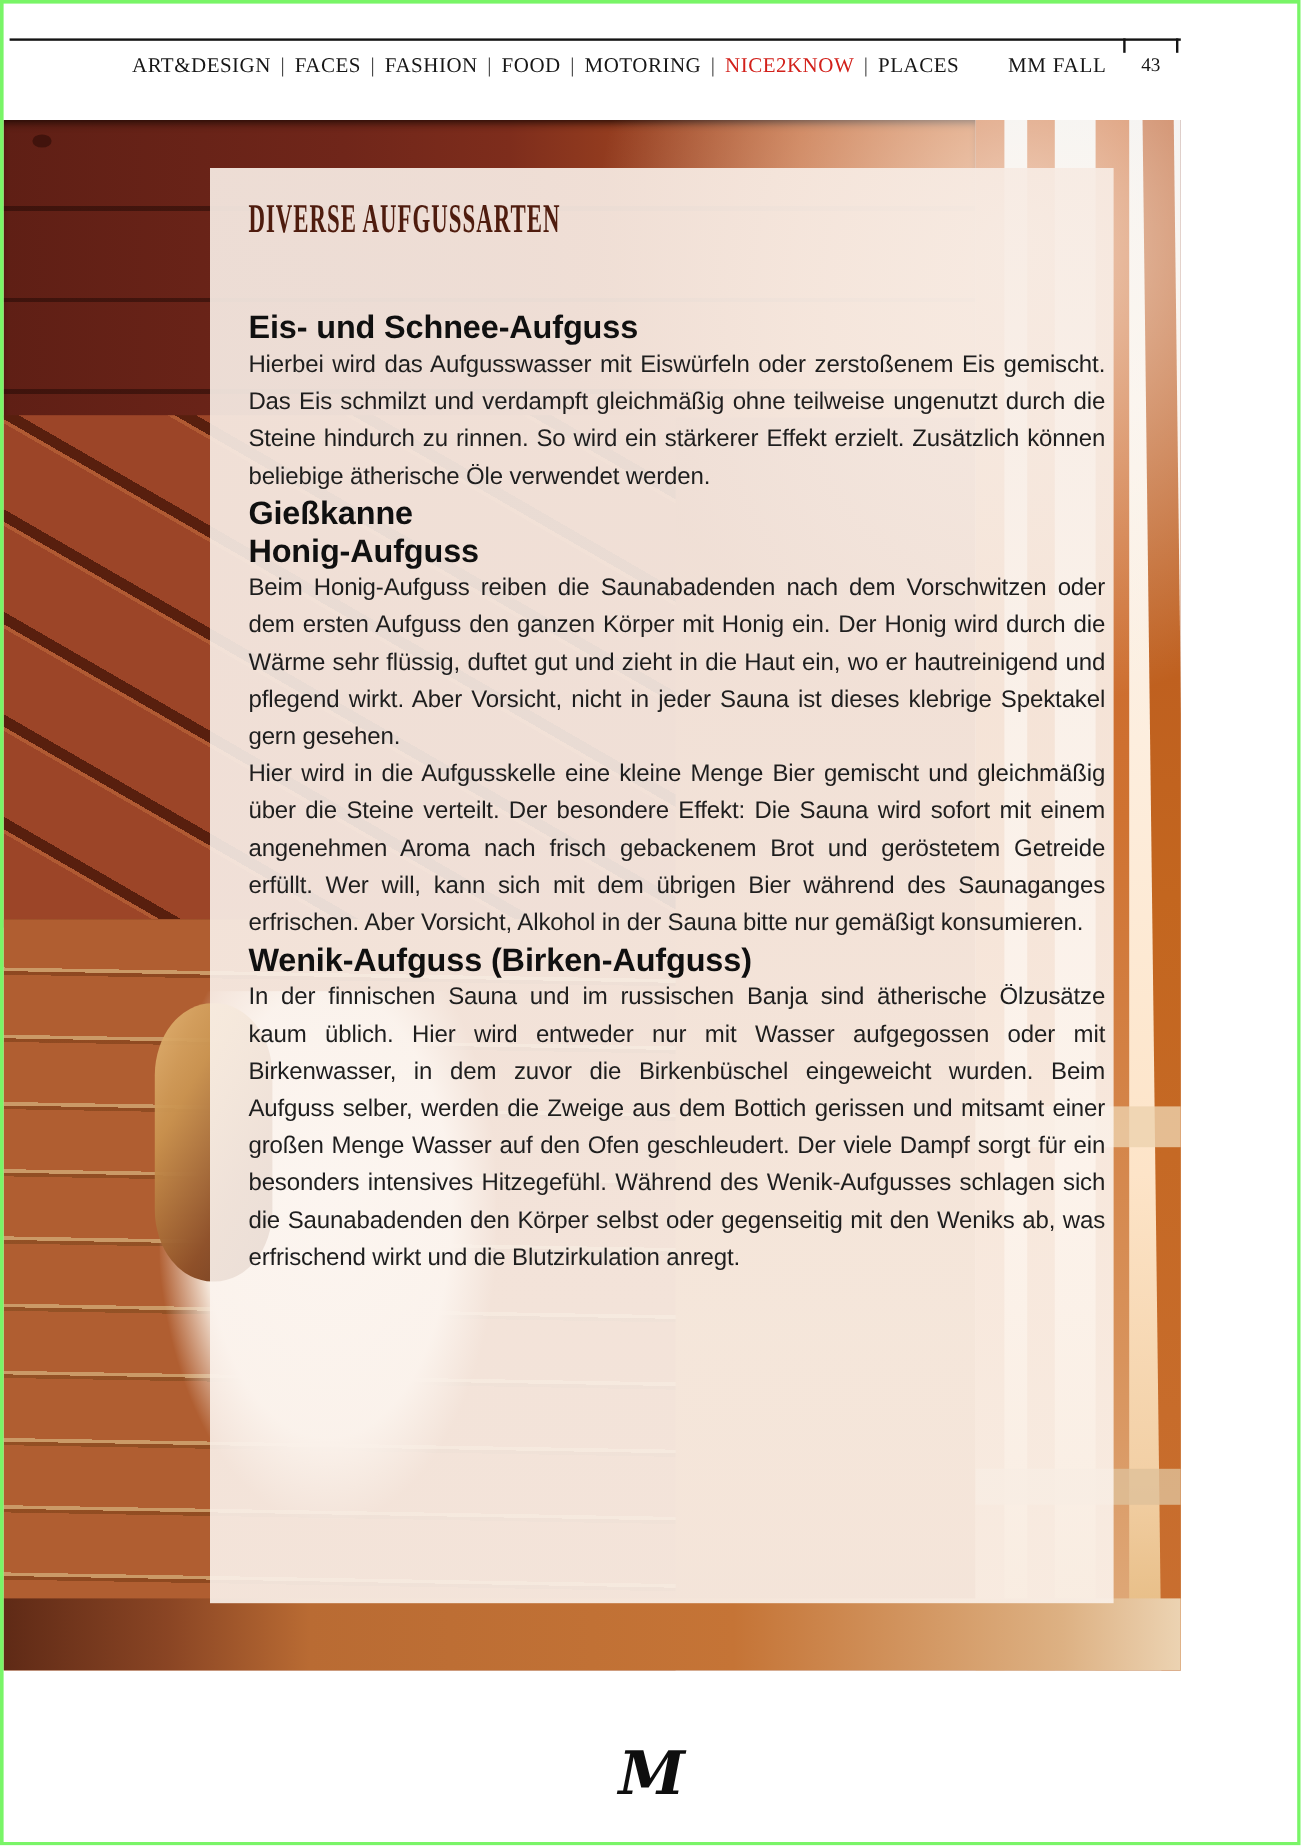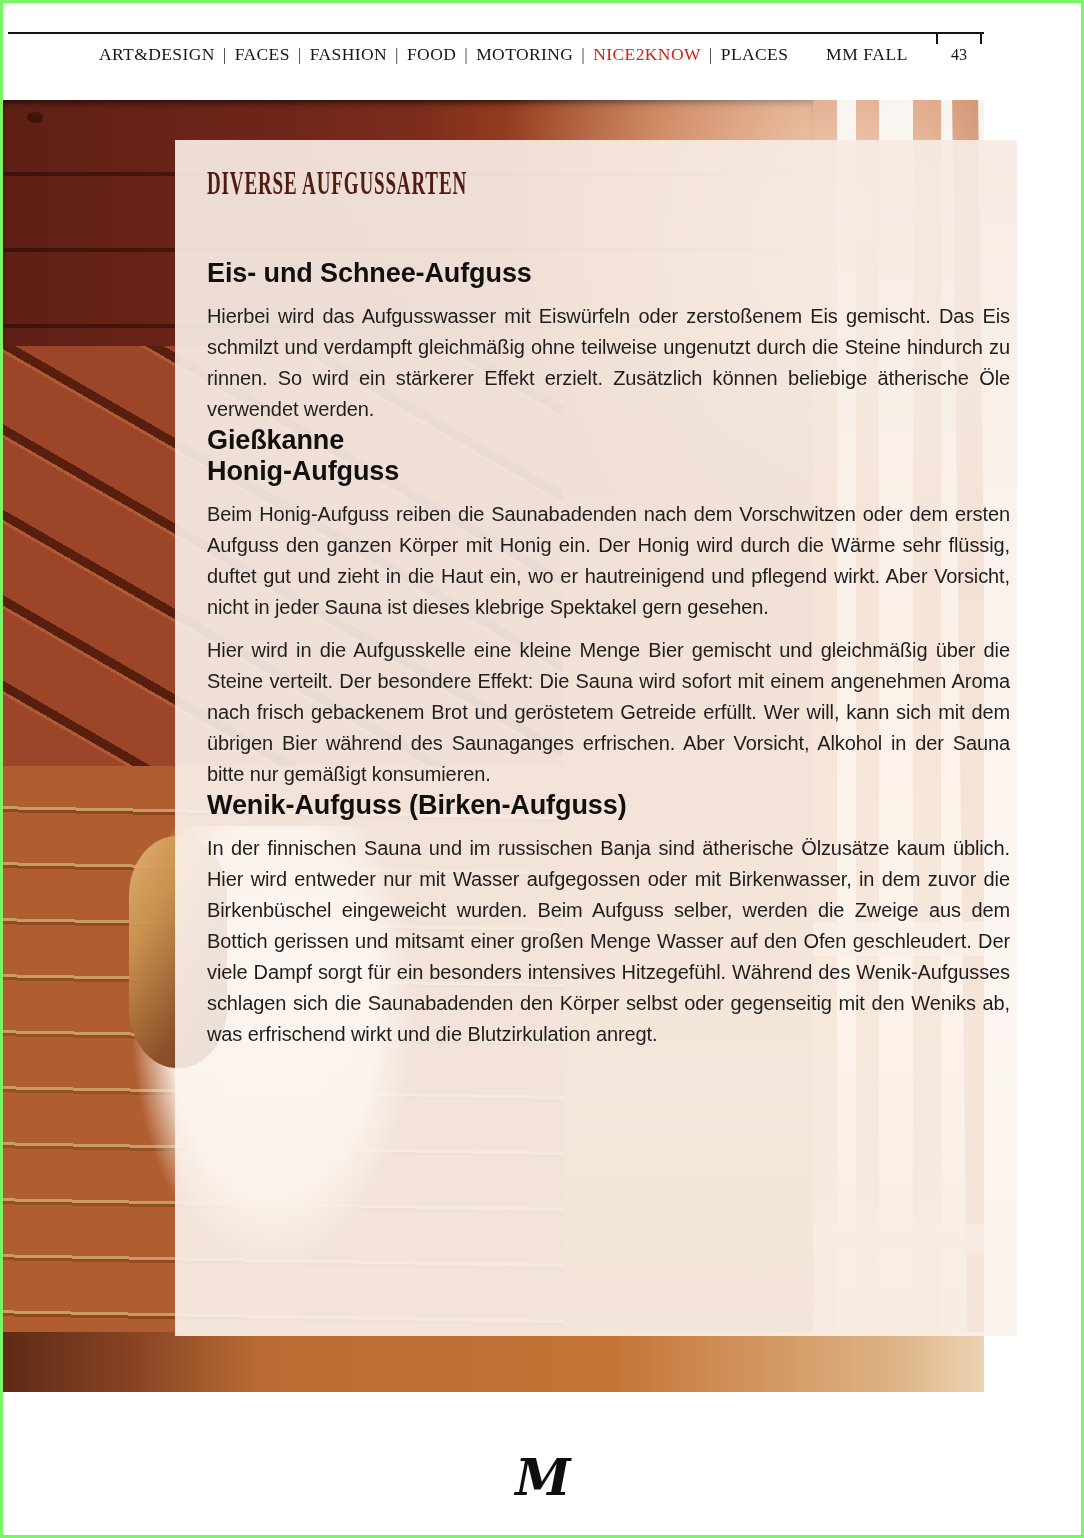--- a/index.html
+++ b/index.html
@@ -4,26 +4,26 @@
 <style>
   html,body{margin:0;padding:0;background:#fff;}
   #page{position:relative;width:1084px;height:1538px;background:#ffffff;overflow:hidden;
         font-family:"Liberation Sans",sans-serif;}
   
   .green-frame{position:absolute;inset:0;border:3px solid #79f567;z-index:40;pointer-events:none;}
   
   .header-rule{position:absolute;left:8px;top:32px;width:976px;height:2px;background:#141414;z-index:30;}
   .tick{position:absolute;top:32px;width:2px;height:12px;background:#141414;z-index:30;}
   .tick.t1{left:936px;} .tick.t2{left:980px;}
-  .nav{position:absolute;left:99px;top:44px;white-space:nowrap;z-index:30;
+  .nav{position:absolute;left:110px;top:44px;white-space:nowrap;z-index:30;
        font-family:"Liberation Serif",serif;font-size:17.5px;color:#161616;letter-spacing:.4px;}
   .nav .sep{margin:0 8px;color:#3a3a3a;}
   .nav .nav-item{cursor:pointer;}
   .nav .accent{color:#d2201a;}
-  .issue{position:absolute;left:826px;top:44px;width:110px;text-align:left;z-index:30;
+  .issue{position:absolute;left:826px;top:44px;width:110px;text-align:center;z-index:30;
          font-family:"Liberation Serif",serif;font-size:17.5px;color:#161616;letter-spacing:.6px;}
   .pagenum{position:absolute;left:936px;top:46px;width:46px;text-align:center;z-index:30;
            font-family:"Liberation Serif",serif;font-size:16px;color:#161616;}
   
   .photo{position:absolute;left:3px;top:100px;width:981px;height:1292px;overflow:hidden;z-index:1;
          background:linear-gradient(180deg,#7a2c1d 0%,#8e3a22 18%,#a34c28 32%,#b25c2d 48%,#bb6a33 62%,#c27a3c 78%,#bc6b31 92%,#a5552a 100%);}
   .ph-top{position:absolute;left:0;top:0;width:810px;height:248px;
           background:repeating-linear-gradient(180deg,rgba(0,0,0,0) 0 72px,rgba(30,8,4,.5) 72px 76px),
                      linear-gradient(90deg,#5f1f15 0%,#70261a 35%,#7e2d1c 52%,#9a4120 66%,#bc5a27 82%,#c9662c 100%);
           box-shadow:inset 0 5px 7px -3px #1e0a05;}
@@ -47,30 +47,30 @@
   .slat.s4{left:147px;width:26px;transform:skewX(.7deg);
            background:linear-gradient(180deg,#b5511f 0%,#c3661f 50%,#c96f31 100%);}
   .rail{position:absolute;left:0;width:171px;}
   .rail.r1{top:822px;height:34px;background:#ecd2ae;opacity:.8;}
   .rail.r2{top:1124px;height:30px;background:#dfc09a;opacity:.8;}
   .glow{position:absolute;left:430px;top:0;width:560px;height:560px;
         background:radial-gradient(ellipse at 75% 18%,rgba(255,248,240,.75),rgba(255,248,240,0) 60%);}
   .ph-bottom{position:absolute;left:0;top:1232px;width:100%;height:60px;
              background:linear-gradient(90deg,#5f2a16 0%,#8a4524 14%,#b96b33 26%,#c57436 62%,#ddb183 90%,#ecd3b2 100%);}
   
-  .panel{position:absolute;left:175px;top:140px;width:842px;height:1196px;z-index:5;
+  .panel{position:absolute;left:175px;top:140px;width:753px;height:1196px;z-index:5;
          background:linear-gradient(180deg,rgba(247,235,227,.93) 0%,rgba(249,240,233,.90) 30%,rgba(252,245,240,.88) 70%,rgba(250,241,234,.91) 100%);
          box-sizing:border-box;padding:26px 7px 0 32px;}
   .article-title{font-family:"Liberation Serif",serif;font-weight:700;font-size:34px;line-height:34px;
                  color:#4f1c0e;letter-spacing:1.5px;transform:scaleX(.56);transform-origin:left center;
                  white-space:nowrap;}
   .sections{margin-top:58px;}
   .sec-h{font-weight:700;font-size:27px;line-height:31px;color:#101010;letter-spacing:-.1px;}
   .sec-p{font-size:20px;line-height:31px;color:#1e1e1e;text-align:justify;letter-spacing:-.1px;
-         hyphens:auto;margin-top:12px;-webkit-hyphens:auto;}
+         hyphens:auto;-webkit-hyphens:auto;}
   
   .footer-logo{position:absolute;left:0;top:1448px;width:1084px;text-align:center;z-index:30;
                font-family:"DejaVu Serif",serif;font-weight:700;font-style:italic;font-size:50px;
                color:#0e0e0e;letter-spacing:-2px;}
 </style>
 </head>
 <body>
 
 <div id="page">
 

